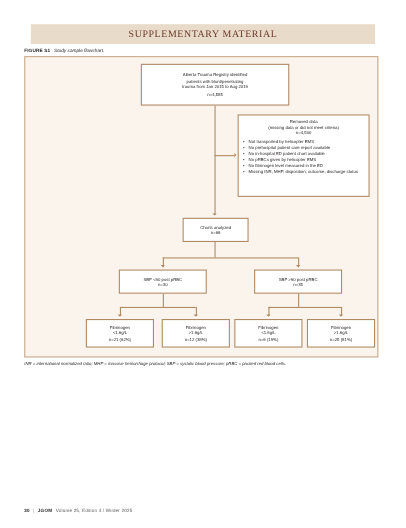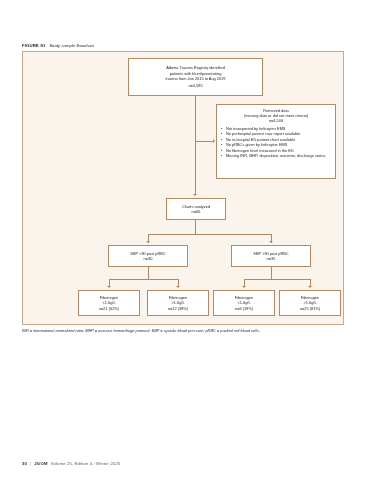--- a/index.html
+++ b/index.html
@@ -117,20 +117,23 @@
   .pg-footer .pnum{font-weight:bold;color:#231f20;}
   .pg-footer .bar{color:#9b9b9b;}
   .pg-footer .jr{font-weight:bold;color:#231f20;letter-spacing:.3px;}
   .pg-footer .vol{color:#58595b;}
 </style>
 </head>
 <body>
 
 <div class="page">
 
+  <div class="banner">
+    <div class="banner-text">Supplementary Material</div>
+  </div>
 
   <div class="fig-caption">
     <span class="lbl">FIGURE S1</span>
     <span>&nbsp;</span>
     <span class="ttl">Study sample flowchart.</span>
   </div>
 
   <div class="panel">
 
     <div class="box" id="box-source">

